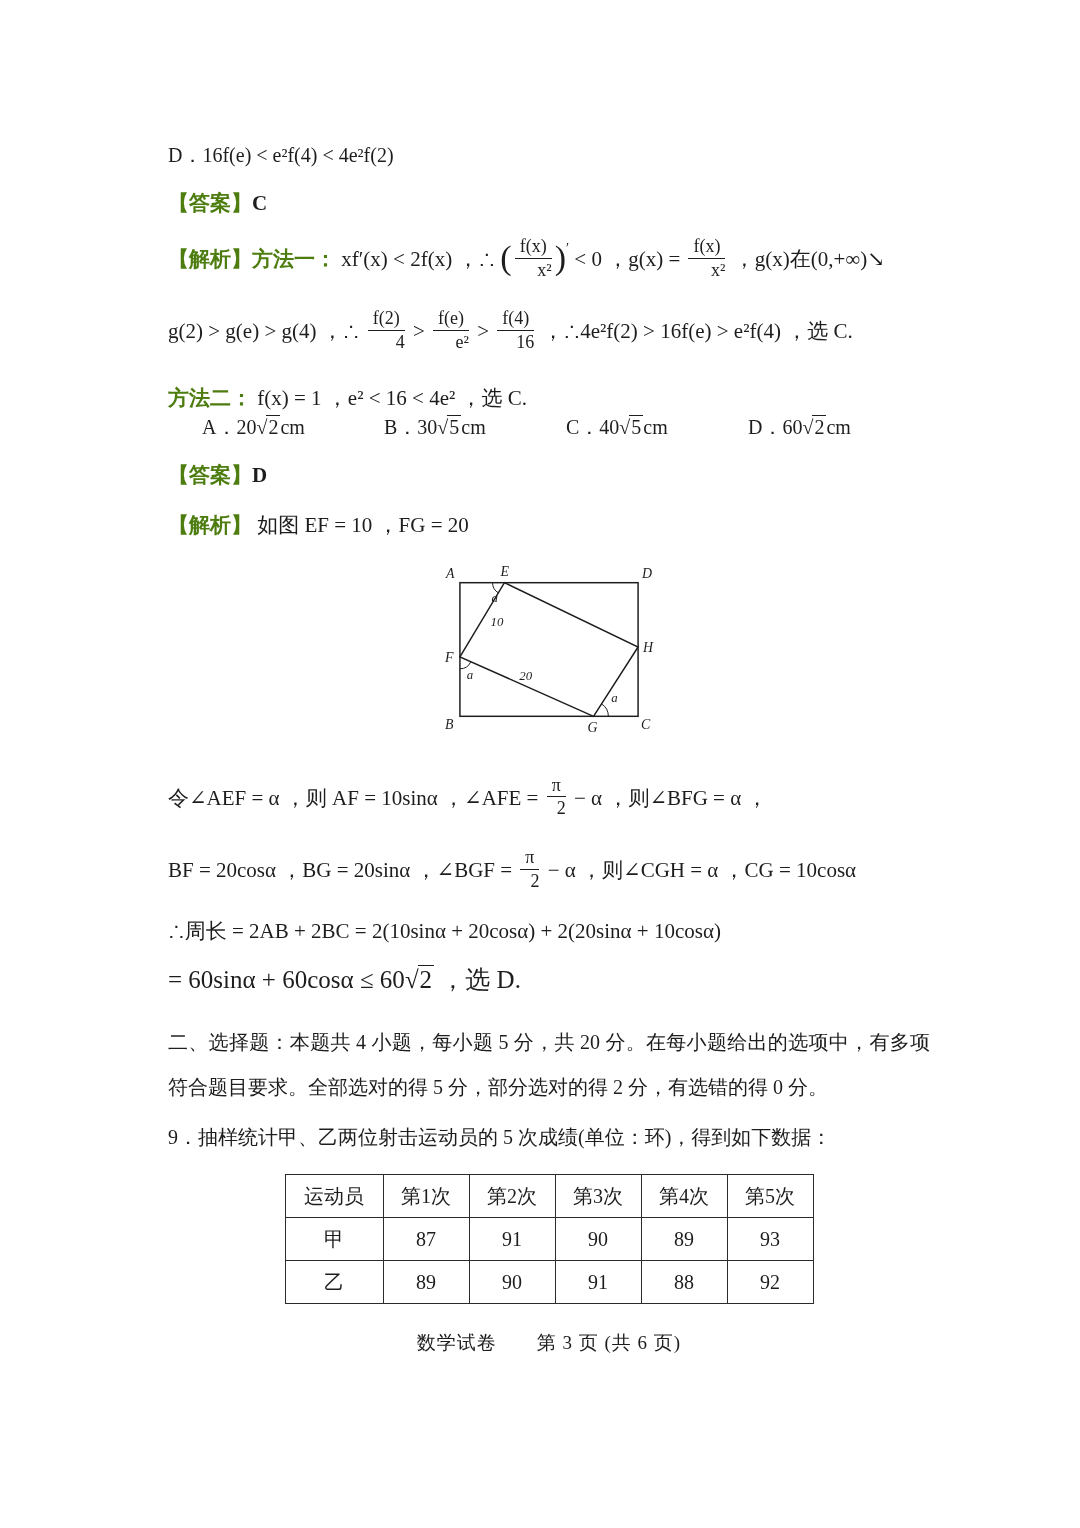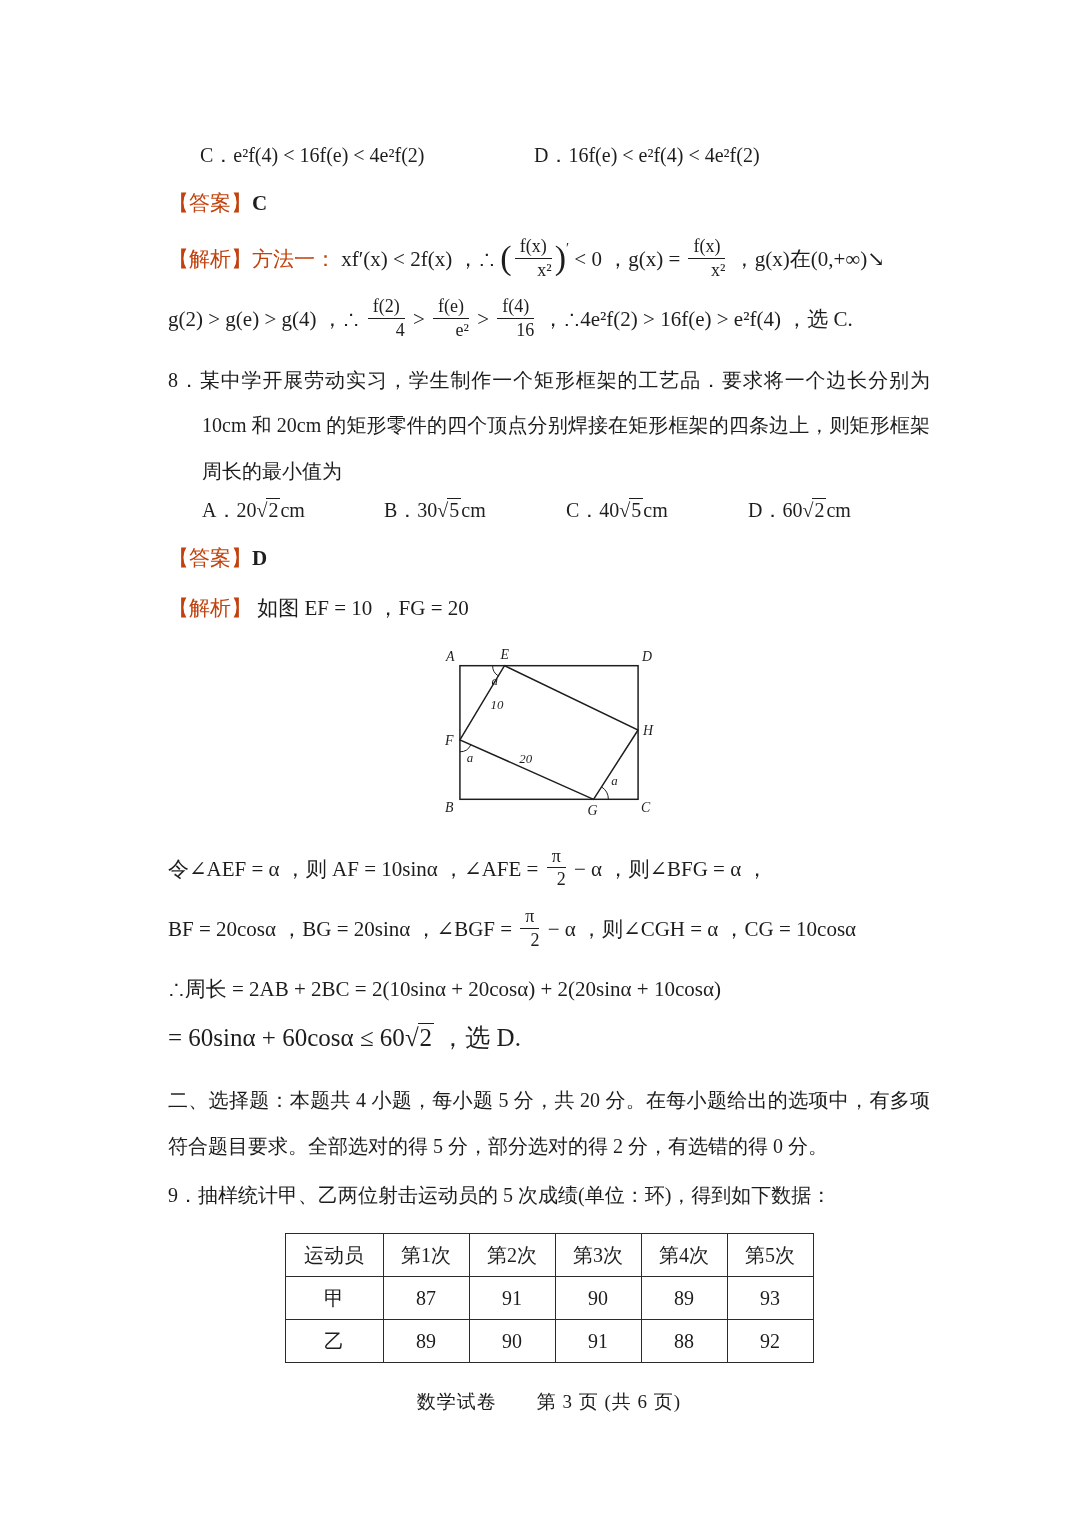--- a/index.html
+++ b/index.html
@@ -4,29 +4,29 @@
 <style>
   * { margin:0; padding:0; box-sizing:border-box; }
   html, body { background:#ffffff; }
   body {
     width:1080px; height:1528px; overflow:hidden;
     font-family:"Liberation Serif","DejaVu Serif",serif;
     color:#1d1d1d;
   }
   .page { width:1080px; height:1528px; padding:142px 150px 0 168px; position:relative; }
 
-  .red { color:#c2410c; font-weight:normal; font-family:"Liberation Sans","DejaVu Sans",sans-serif; }
+  .red { color:#4d7c0f; font-weight:bold; font-family:"Liberation Sans","DejaVu Sans",sans-serif; }
 
   .cd-row { display:flex; font-size:20px; }
   .cd-row .c-opt { margin-left:32px; width:334px; }
 
   .ans-line { margin-top:20px; font-size:21px; }
   .ans-line b { font-family:"Liberation Serif",serif; }
 
-  .math-line { margin-top:16px; font-size:21px; white-space:nowrap; }
+  .math-line { margin-top:28px; font-size:21px; white-space:nowrap; }
   .math-line.tall { margin-top:22px; }
 
   .frac {
     display:inline-flex; flex-direction:column; align-items:flex-end;
     vertical-align:middle; line-height:1.15; font-size:18px; margin:0 3px;
     position:relative; top:-3px;
   }
   .frac .num { border-bottom:1.4px solid #1d1d1d; padding:0 5px 1px 5px; }
   .frac .den { padding-top:1px; }
 
@@ -57,21 +57,20 @@
   .scores .col0 { width:98px; }
 
   .footer { margin-top:26px; text-align:center; font-size:19px; letter-spacing:1px; }
 </style>
 </head>
 <body>
 
 <div class="page">
 
   <div class="cd-row">
-    <span class="c-opt">C．e²f(4) &lt; 16f(e) &lt; 4e²f(2)</span>
     <span>D．16f(e) &lt; e²f(4) &lt; 4e²f(2)</span>
   </div>
 
   <div class="ans-line">
     <span class="red">【答案】</span><b>C</b>
   </div>
 
   <div class="math-line tall">
     <span class="red">【解析】</span><span class="red">方法一：</span>
     <span>xf′(x) &lt; 2f(x) ，∴</span>
@@ -99,22 +98,25 @@
         <span class="den">e²</span>
       </span>
     <span>&gt;</span>
     <span class="frac">
         <span class="num">f(4)</span>
         <span class="den">16</span>
       </span>
     <span>，∴4e²f(2) &gt; 16f(e) &gt; e²f(4) ，选 C.</span>
   </div>
 
-
-  <div class="para hang mt">8．某中学开展劳动实习，学生制作一个矩形框架的工艺品．要求将一个边长分别为 10cm 和 20cm 的矩形零件的四个顶点分别焊接在矩形框架的四条边上，则矩形框架周长的最小值为</div>
+  <div class="math-line">
+    <span class="red">方法二：</span>
+    <span>f(x) = 1 ，e² &lt; 16 &lt; 4e² ，选 C.</span>
+  </div>
+
 
   <div class="q8-opts">
     <span class="opt"><span>A．20</span><span class="sqrt">√<span class="rad">2</span></span><span>cm</span></span>
     <span class="opt"><span>B．30</span><span class="sqrt">√<span class="rad">5</span></span><span>cm</span></span>
     <span class="opt"><span>C．40</span><span class="sqrt">√<span class="rad">5</span></span><span>cm</span></span>
     <span class="opt"><span>D．60</span><span class="sqrt">√<span class="rad">2</span></span><span>cm</span></span>
   </div>
 
   <div class="ans-line">
     <span class="red">【答案】</span><b>D</b>

